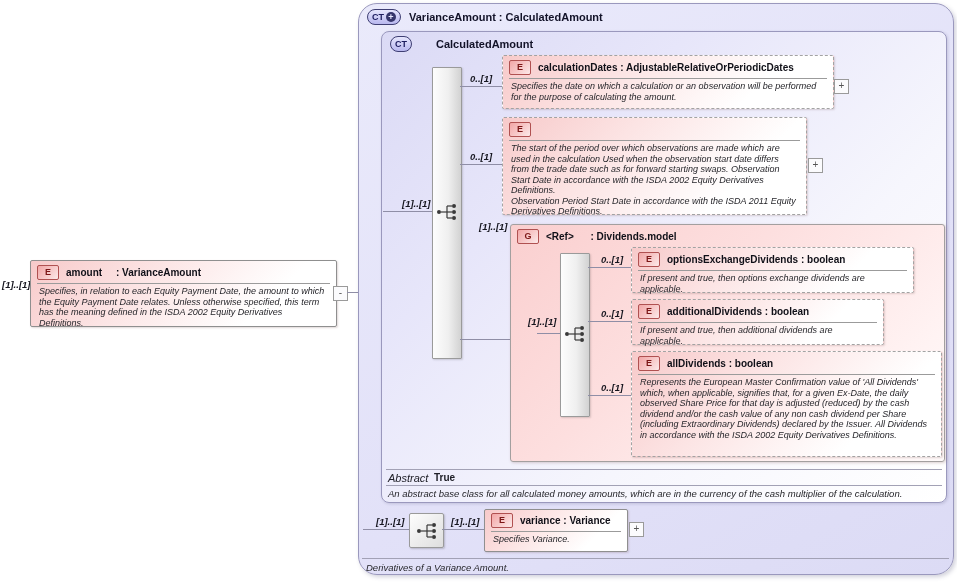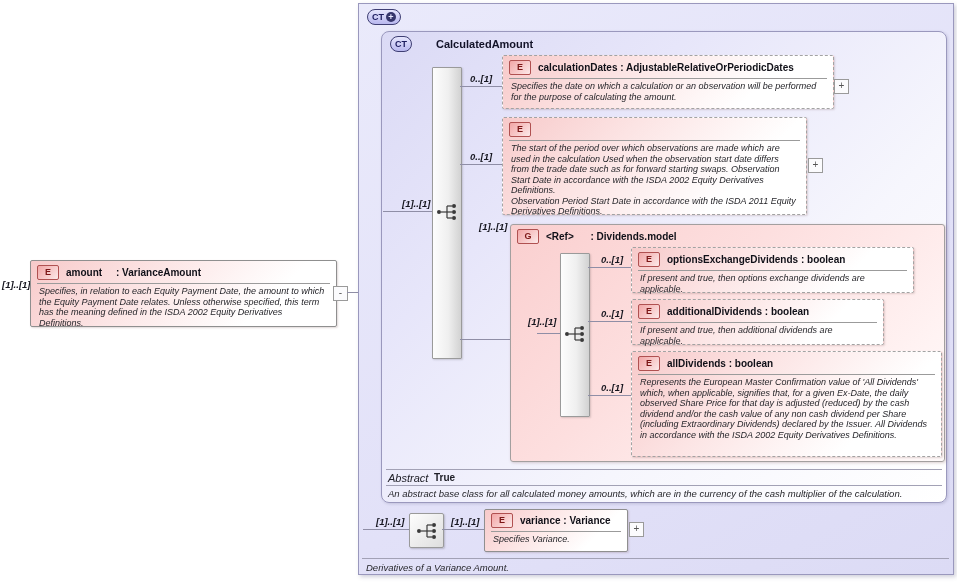--- a/index.html
+++ b/index.html
@@ -5,21 +5,21 @@
   html,body{margin:0;padding:0;}
   body{
     width:957px;height:586px;position:relative;background:#ffffff;
     font-family:"Liberation Sans", sans-serif;color:#15151e;overflow:hidden;
   }
   .line{position:absolute;height:1px;background:#8f8ea6;}
   .card{position:absolute;font-size:9.5px;font-style:italic;font-weight:bold;color:#15151e;white-space:pre;}
   
   .ctbox{
     position:absolute;border:1px solid #9globalc;
-    border:1px solid #9a98bd;border-radius:0;
+    border:1px solid #9a98bd;border-radius:19px;
     background:linear-gradient(150deg,#eaeafb 0%,#e2e1f8 60%,#dcdbf5 100%);
     box-shadow:2px 2px 4px rgba(70,70,110,.25);
   }
   .ctbox.inner{
     border-radius:8px;
     background:linear-gradient(135deg,#dbdaf5 0%,#e7e6fa 30%,#f6f6fd 65%,#ffffff 100%);
     box-shadow:1px 1px 3px rgba(70,70,110,.2);
   }
   .ct-head{position:absolute;left:8px;top:5px;display:flex;align-items:center;}
   .ct-badge{
@@ -99,20 +99,21 @@
 <div class="expander" style="left:333px;top:286px;">-</div>
 <div class="line" style="left:347px;top:292px;width:12px;"></div>
 
 <div class="ctbox" style="left:358px;top:3px;width:594px;height:570px;">
 
   <div class="ct-head">
     <span class="ct-badge">
       <span>CT</span>
         <span class="plus-circle">+</span>
     </span>
+    <span class="ct-title">VarianceAmount : CalculatedAmount</span>
   </div>
 
   <div class="ctbox inner" style="left:22px;top:27px;width:564px;height:470px;">
     <div class="ct-head" style="top:4px;">
       <span class="ct-badge">
         <span>CT</span>
       </span>
       <span class="ct-title" style="margin-left:24px;text-align:right;">CalculatedAmount</span>
     </div>
 

